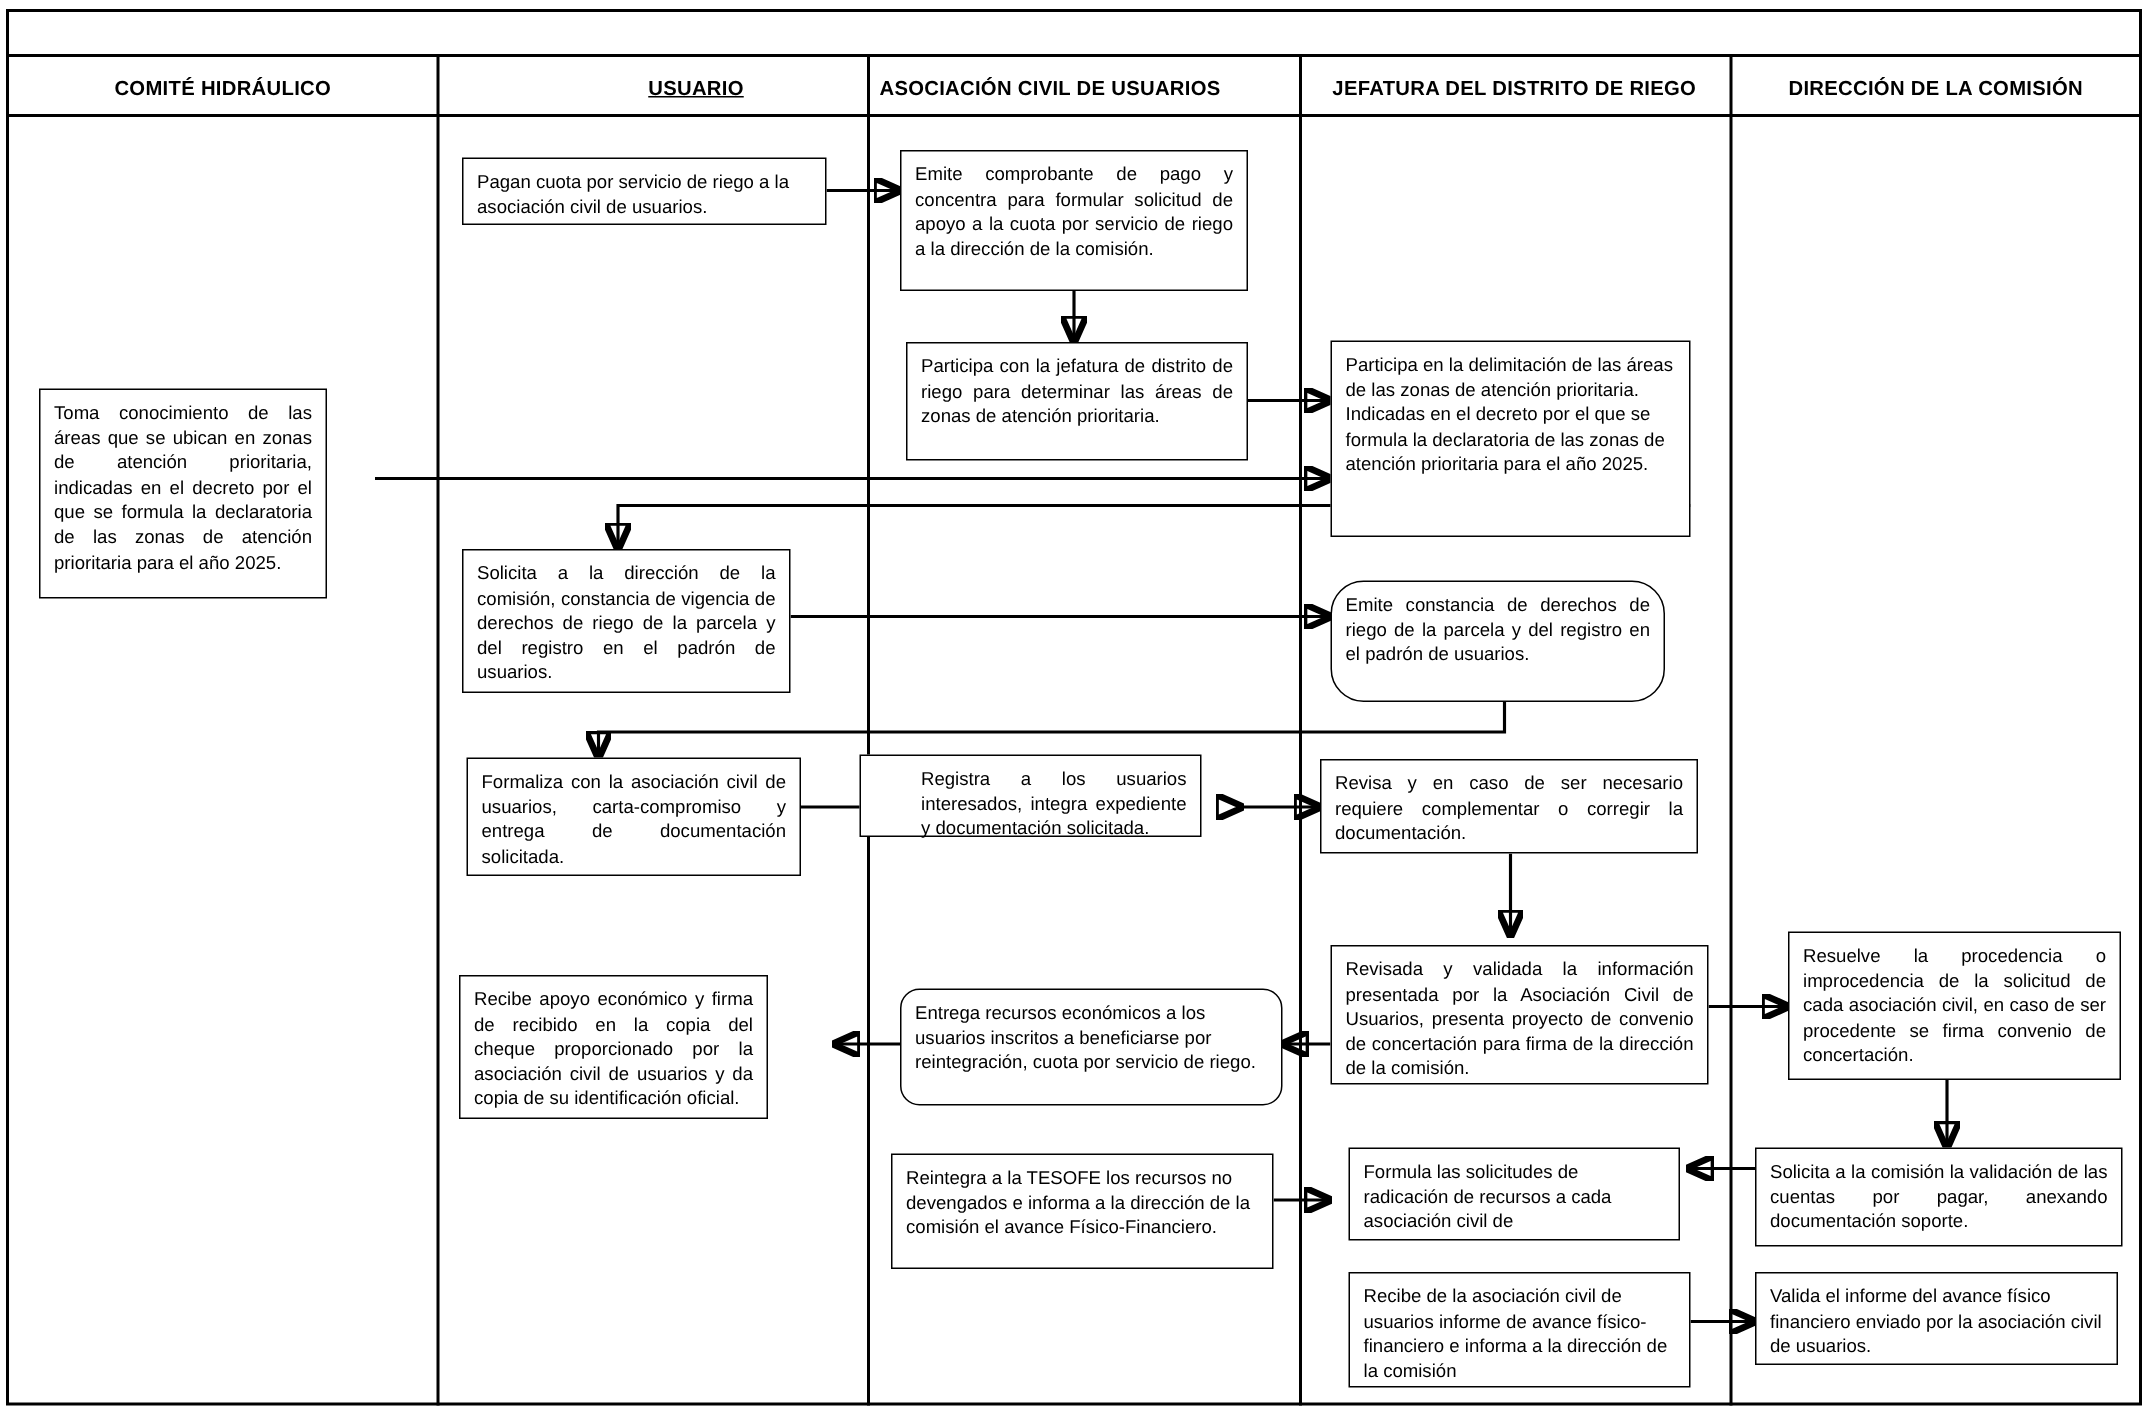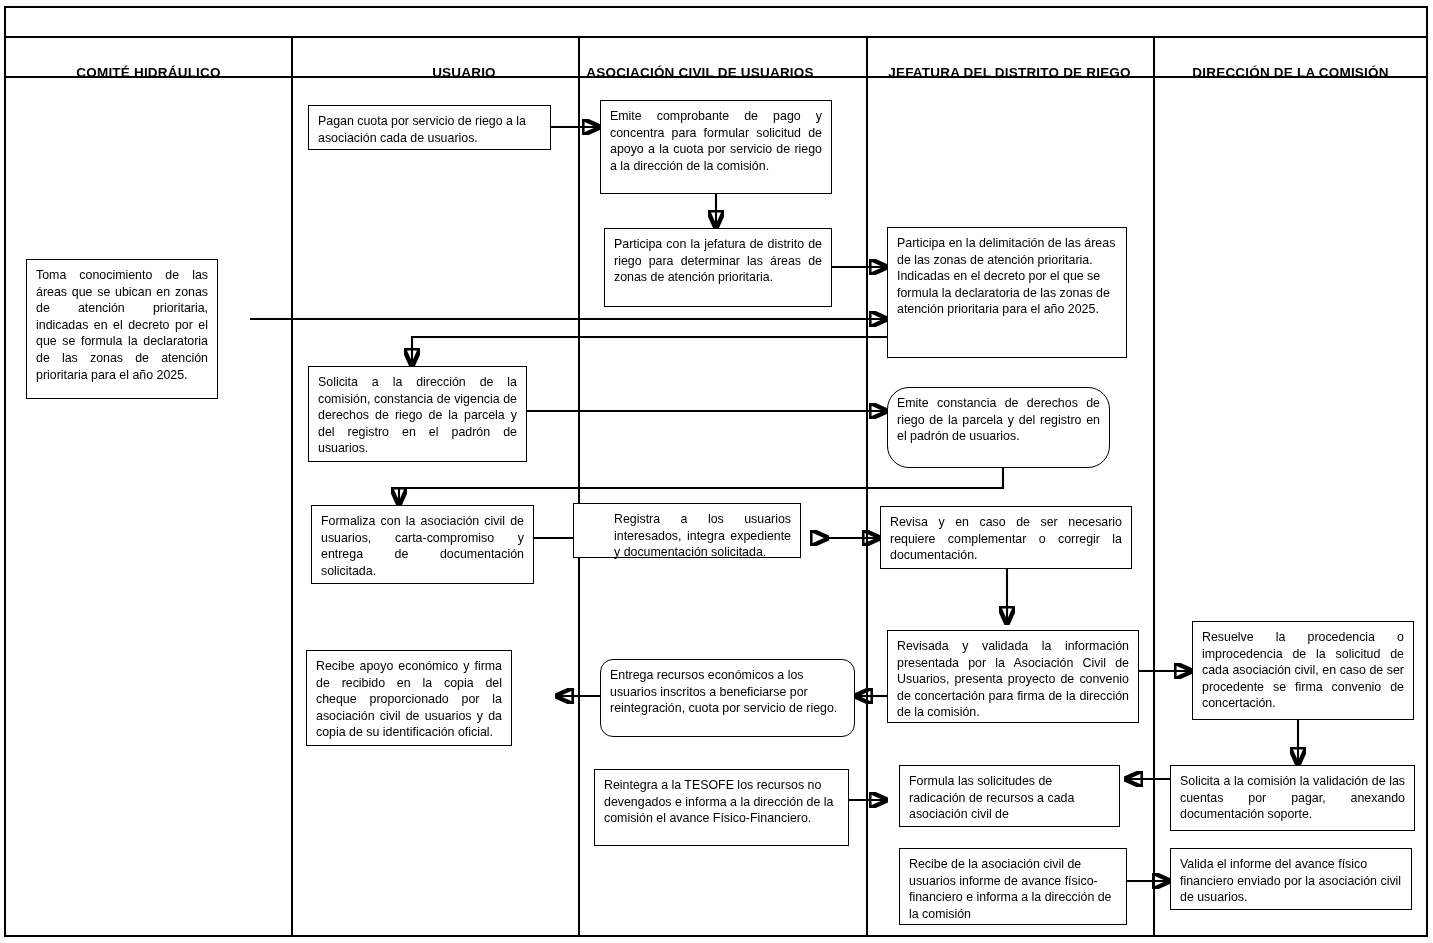--- a/index.html
+++ b/index.html
@@ -40,21 +40,21 @@
   }
   .lane-div {
     position: absolute;
     top: 36px;
     width: 0;
     border-left: 2px solid #000;
     height: 901px;
   }
   .lane-head {
     position: absolute;
-    top: 52px;
+    top: 38px;
     height: 42px;
     display: flex;
     align-items: center;
     justify-content: center;
     text-align: center;
     font-size: 13.5px;
     font-weight: bold;
     color: #000;
     line-height: 1.15;
     letter-spacing: .2px;
@@ -93,21 +93,21 @@
 
   <div class="frame"></div>
   <div class="header-row"></div>
 
   <div class="lane-div" style="left:291px;"></div>
   <div class="lane-div" style="left:578px;"></div>
   <div class="lane-div" style="left:866px;"></div>
   <div class="lane-div" style="left:1153px;"></div>
 
   <div class="lane-head" style="left:6px;   width:285px;">COMITÉ HIDRÁULICO</div>
-  <div class="lane-head" style="left:291px; width:346px;">USUARIO</div>
+  <div class="lane-head" style="left:291px; width:346px;text-decoration:underline;">USUARIO</div>
   <div class="lane-head" style="left:578px; width:244px;">ASOCIACIÓN CIVIL DE USUARIOS</div>
   <div class="lane-head" style="left:866px; width:287px;">JEFATURA DEL DISTRITO DE RIEGO</div>
   <div class="lane-head" style="left:1153px;width:275px;border-radius:15px;">DIRECCIÓN DE LA COMISIÓN</div>
 
   <svg class="links" viewBox="0 0 1433 943">
     <defs>
       <marker id="ah" markerWidth="9" markerHeight="8" refX="8.4" refY="4" orient="auto" markerUnits="strokeWidth">
         <path d="M0,0 L9,4 L0,8 z" fill="#000" stroke="none"></path>
       </marker>
     </defs>
@@ -142,21 +142,21 @@
 
     <path d="M1170,779 L1125,779" marker-end="url(#ah)"></path>
 
     <path d="M849,800 L887,800" marker-end="url(#ah)"></path>
 
     <path d="M1127,881 L1170,881" marker-end="url(#ah)"></path>
   </svg>
 
   <div class="node just" style="left:26px;  top:259px; width:192px; height:140px;">Toma conocimiento de las áreas que se ubican en zonas de atención prioritaria, indicadas en el decreto por el que se formula la declaratoria de las zonas de atención prioritaria para el año 2025.</div>
 
-  <div class="node left" style="left:308px; top:105px; width:243px; height:45px;">Pagan cuota por servicio de riego a la asociación cada de usuarios.</div>
+  <div class="node left" style="left:308px; top:105px; width:243px; height:45px;">Pagan cuota por servicio de riego a la asociación civil de usuarios.</div>
 
   <div class="node just" style="left:600px; top:100px; width:232px; height:94px;">Emite comprobante de pago y concentra para formular solicitud de apoyo a la cuota por servicio de riego a la dirección de la comisión.</div>
 
   <div class="node just" style="left:604px; top:228px; width:228px; height:79px;">Participa con la jefatura de distrito de riego para determinar las áreas de zonas de atención prioritaria.</div>
 
   <div class="node left" style="left:887px; top:227px; width:240px; height:131px;">Participa en la delimitación de las áreas de las zonas de atención prioritaria. Indicadas en el decreto por el que se formula la declaratoria de las zonas de atención prioritaria para el año 2025.</div>
 
   <div class="node just" style="left:308px; top:366px; width:219px; height:96px;">Solicita a la dirección de la comisión, constancia de vigencia de derechos de riego de la parcela y del registro en el padrón de usuarios.</div>
 
   <div class="node just" style="left:887px; top:387px; width:223px; height:81px;border-radius:22px;">Emite constancia de derechos de riego de la parcela y del registro en el padrón de usuarios.</div>

